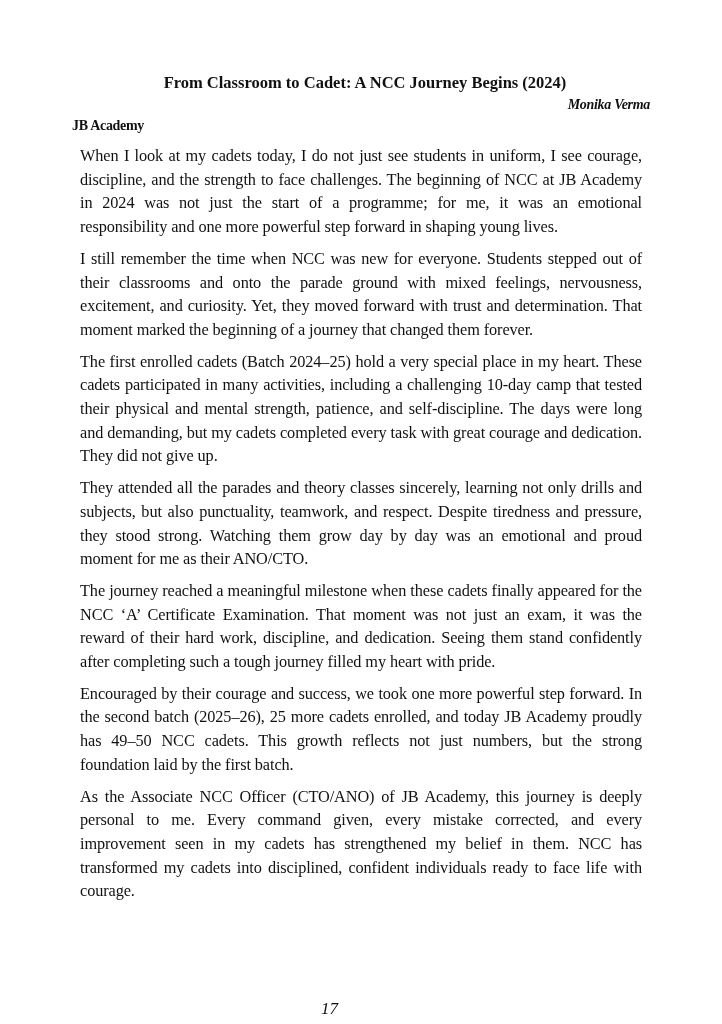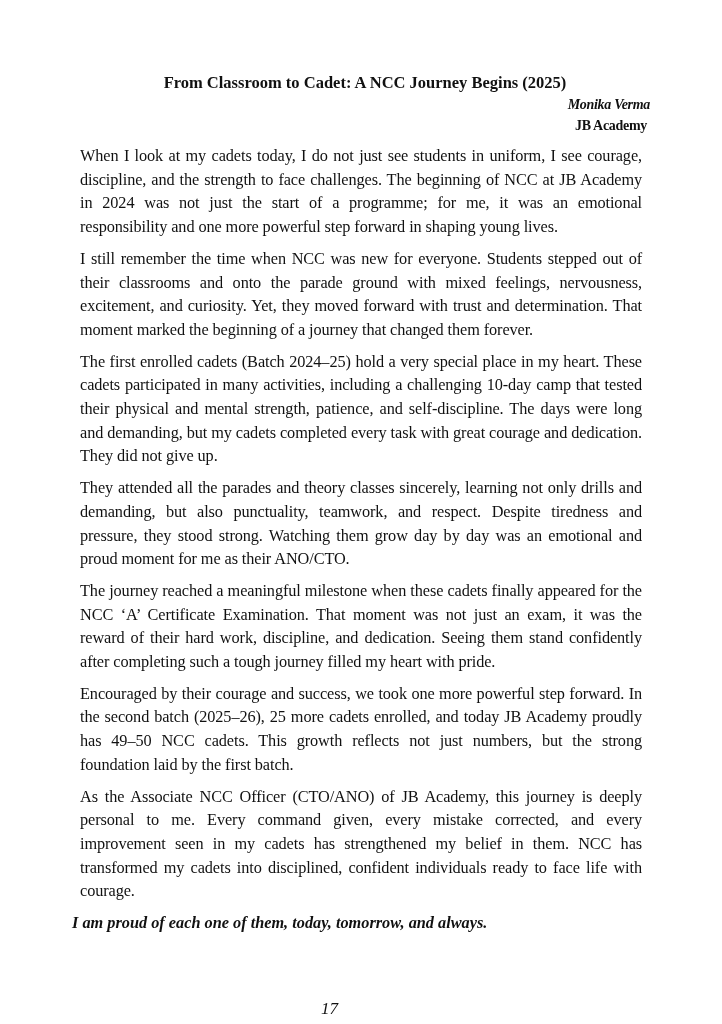--- a/index.html
+++ b/index.html
@@ -3,42 +3,41 @@
 <meta charset="utf-8">
 <style>
   html, body { margin: 0; padding: 0; background: #ffffff; }
   body { width: 722px; height: 1024px; position: relative; overflow: hidden;
          font-family: "Liberation Serif", serif; color: #111111; }
   .page { position: absolute; left: 72px; top: 72px; width: 578px; }
   .title { text-align: center; font-weight: bold; font-size: 16.5px; line-height: 22px;
            margin: 0 0 0 8px; height: 22px; }
   .author { text-align: right; font-weight: bold; font-size: 14px; line-height: 21px;
             margin: 0; letter-spacing: -0.3px; font-style: italic; }
-  .affil { text-align: right; font-weight: bold; font-size: 14px; line-height: 21px;
+  .affil { font-weight: bold; font-size: 14px; line-height: 21px;
            margin: 0 3px 0 0; letter-spacing: -0.3px; }
   .body { margin-top: 6px; }
   .para { margin: 8px; text-align: justify; font-size: 16.3px; line-height: 23.7px;
           letter-spacing: -0.1px; }
   .closing { margin: 0; font-weight: bold; font-style: italic; font-size: 16.3px;
              line-height: 23.7px; }
   .page-number { position: absolute; left: 0; width: 659px; top: 998px; text-align: center;
                  font-style: italic; font-size: 17px; line-height: 22px; }
 </style>
 </head>
 <body>
 
 <div class="page">
-  <h1 class="title">From Classroom to Cadet: A NCC Journey Begins (2025)</h1>
+  <h1 class="title">From Classroom to Cadet: A NCC Journey Begins (2024)</h1>
   <p class="author">Monika Verma</p>
   <p class="affil">JB Academy</p>
   <div class="body">
     <p class="para">When I look at my cadets today, I do not just see students in uniform, I see courage, discipline, and the strength to face challenges. The beginning of NCC at JB Academy in 2024 was not just the start of a programme; for me, it was an emotional responsibility and one more powerful step forward in shaping young lives.</p>
     <p class="para">I still remember the time when NCC was new for everyone. Students stepped out of their classrooms and onto the parade ground with mixed feelings, nervousness, excitement, and curiosity. Yet, they moved forward with trust and determination. That moment marked the beginning of a journey that changed them forever.</p>
     <p class="para">The first enrolled cadets (Batch 2024–25) hold a very special place in my heart. These cadets participated in many activities, including a challenging 10-day camp that tested their physical and mental strength, patience, and self-discipline. The days were long and demanding, but my cadets completed every task with great courage and dedication. They did not give up.</p>
-    <p class="para">They attended all the parades and theory classes sincerely, learning not only drills and demanding, but also punctuality, teamwork, and respect. Despite tiredness and pressure, they stood strong. Watching them grow day by day was an emotional and proud moment for me as their ANO/CTO.</p>
+    <p class="para">They attended all the parades and theory classes sincerely, learning not only drills and subjects, but also punctuality, teamwork, and respect. Despite tiredness and pressure, they stood strong. Watching them grow day by day was an emotional and proud moment for me as their ANO/CTO.</p>
     <p class="para">The journey reached a meaningful milestone when these cadets finally appeared for the NCC ‘A’ Certificate Examination. That moment was not just an exam, it was the reward of their hard work, discipline, and dedication. Seeing them stand confidently after completing such a tough journey filled my heart with pride.</p>
     <p class="para">Encouraged by their courage and success, we took one more powerful step forward. In the second batch (2025–26), 25 more cadets enrolled, and today JB Academy proudly has 49–50 NCC cadets. This growth reflects not just numbers, but the strong foundation laid by the first batch.</p>
     <p class="para">As the Associate NCC Officer (CTO/ANO) of JB Academy, this journey is deeply personal to me. Every command given, every mistake corrected, and every improvement seen in my cadets has strengthened my belief in them. NCC has transformed my cadets into disciplined, confident individuals ready to face life with courage.</p>
-    <p class="closing">I am proud of each one of them, today, tomorrow, and always.</p>
   </div>
 </div>
 
 <div class="page-number">17</div>
 
 </body></html>

